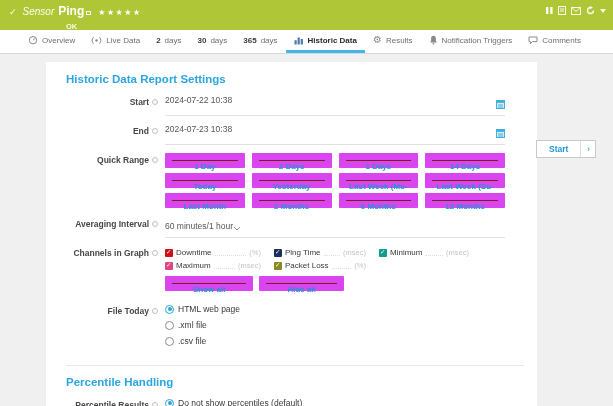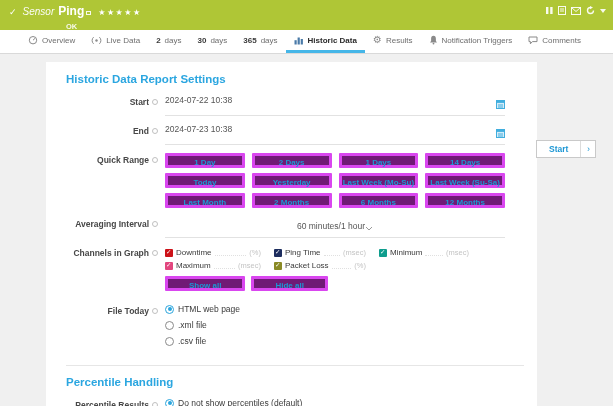--- a/index.html
+++ b/index.html
@@ -31,23 +31,23 @@
   .section-title { color:#2ba6e0; font-size:11.5px; font-weight:bold; margin:4px 0 10px 20px; }
   .row { display:flex; align-items:flex-start; margin:0 0 8px 0; }
   .lab { width:112px; text-align:right; font-size:8.5px; font-weight:bold; color:#474747; padding-top:2px; flex:none; }
   .ih { display:inline-block; width:6px; height:6px; border:1px solid #c0c0c0; border-radius:50%; margin-left:3px; vertical-align:0px; }
   .ctl { width:340px; margin-left:7px; flex:none; }
 
   .input-line { display:flex; justify-content:space-between; border-bottom:1px solid #e2e2e2; padding-bottom:2px; }
   .input-line .val { font-size:8.5px; color:#555; }
 
   .qr-grid { display:grid; grid-template-columns:repeat(4,1fr); gap:5px 7px; }
-  .btn { background:#701a75; border:3px solid #d946ef; border-radius:1px; color:#1d97d4; font-size:8px; font-weight:bold; height:15px; line-height:13px; font-family:inherit; cursor:pointer; }
-
-  .sel-line { display:flex; justify-content:center; align-items:center; border-bottom:1px solid #e2e2e2; padding-bottom:2px; }
+  .btn { background:#7f1d1d; border:7px solid #d946ef; border-radius:1px; color:#1d97d4; font-size:8px; font-weight:bold; height:15px; line-height:13px; font-family:inherit; cursor:pointer; }
+
+  .sel-line { display:flex; justify-content:flex-start; align-items:center; border-bottom:1px solid #e2e2e2; padding-bottom:2px; }
   .sel-line .val { font-size:8.5px; color:#555; }
 
   .ch-grid { display:grid; grid-template-columns:96px 92px 90px; column-gap:13px; row-gap:4px; margin-top:2px; }
   .channel { display:flex; align-items:center; font-size:8px;justify-content:flex-end; }
   .cbox { width:8px; height:8px; border-radius:1px; margin-right:3px; position:relative; flex:none; }
   .cbox::after { content:"✓"; position:absolute; left:1px; top:-1px; color:#fff; font-size:6.5px; font-weight:bold; }
   .ch-name { color:#3a3a3a; white-space:nowrap; }
   .ch-lead { flex:1; border-bottom:1px dotted #e0e0e0; margin:0 3px; height:7px; }
   .ch-unit { color:#c4c4c4; font-size:7.5px; white-space:nowrap; }
   .ch-btns { margin-top:6px; display:flex; gap:6px; }

